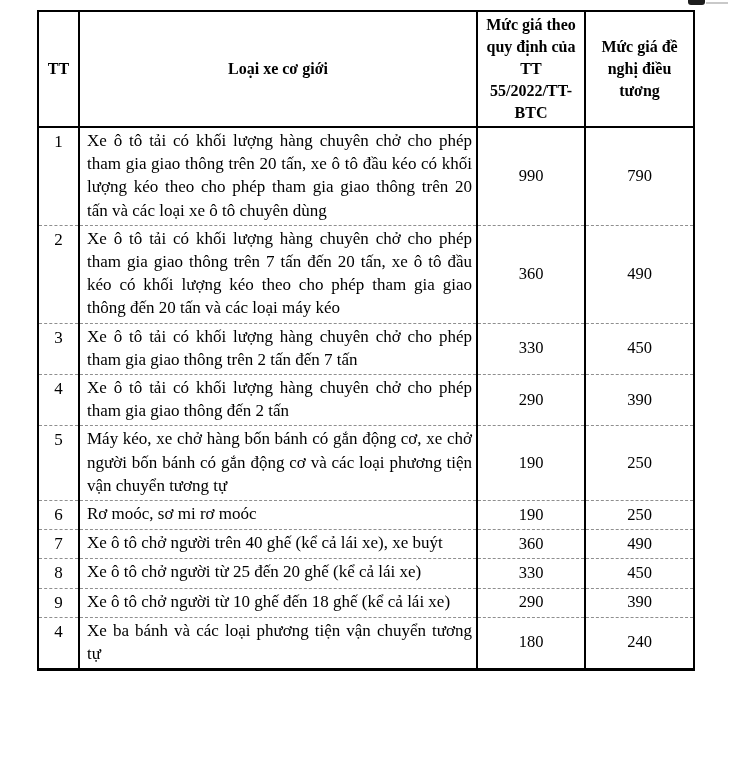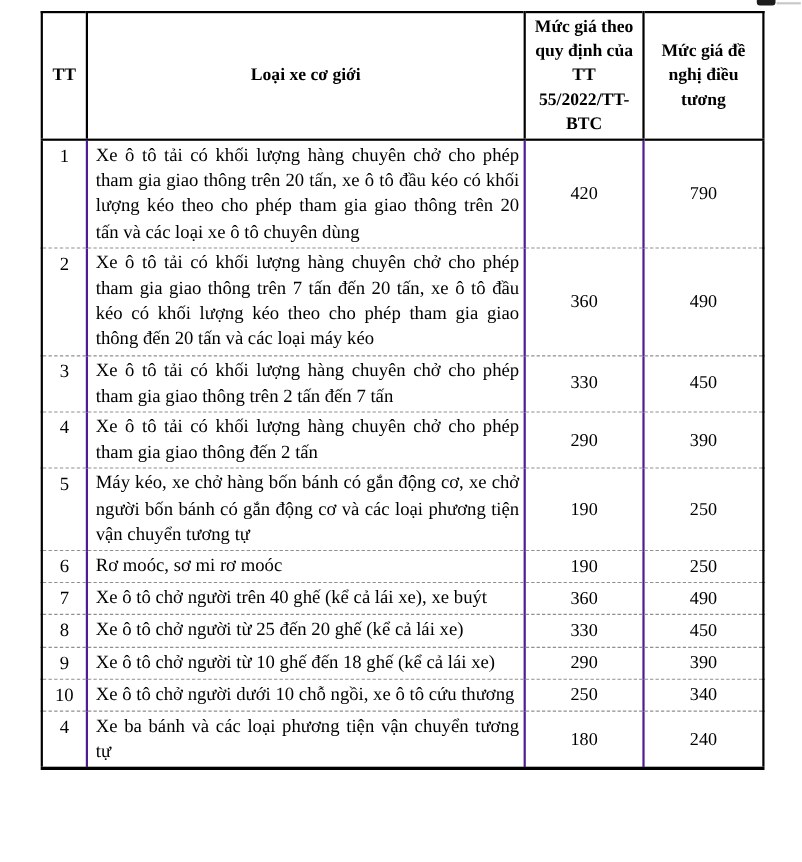--- a/index.html
+++ b/index.html
@@ -51,21 +51,21 @@
     font-size: 16px;
     line-height: 22px;
     text-align: center;
     vertical-align: middle;
     height: 107px;
     padding: 2px 3px;
   }
   th:first-child { border-left: none; }
 
   tbody td {
-    border-left: 2px solid #4c1d95;
+    border-left: 2px solid #000000;
     font-size: 17px;
     line-height: 23.2px;
     padding: 1px 3px 3px 3px;
     vertical-align: top;
   }
   tbody td:first-child { border-left: none; }
   tbody tr + tr td { border-top: 1px dashed #8f8f8f; }
 
   td.td-tt {
     text-align: center;
@@ -102,21 +102,21 @@
         <th>TT</th>
         <th>Loại  xe cơ giới</th>
         <th>Mức giá theo quy định của TT 55/2022/TT-BTC</th>
         <th>Mức giá đề nghị điều tương</th>
       </tr>
     </thead>
     <tbody>
         <tr>
           <td class="td-tt">1</td>
           <td class="td-type">Xe ô tô tải có khối lượng hàng chuyên chở cho phép tham gia giao thông trên 20 tấn, xe ô tô đầu kéo có khối lượng kéo theo cho phép tham gia giao thông trên 20 tấn và các loại xe ô tô chuyên dùng</td>
-          <td class="td-num">420</td>
+          <td class="td-num">990</td>
           <td class="td-num">790</td>
         </tr>
         <tr>
           <td class="td-tt">2</td>
           <td class="td-type">Xe ô tô tải có khối lượng hàng chuyên chở cho phép tham gia giao thông trên 7 tấn đến 20 tấn, xe ô tô đầu kéo có khối lượng kéo theo cho phép tham gia giao thông đến 20 tấn và các loại máy kéo</td>
           <td class="td-num">360</td>
           <td class="td-num">490</td>
         </tr>
         <tr>
           <td class="td-tt">3</td>
@@ -154,26 +154,20 @@
           <td class="td-num">330</td>
           <td class="td-num">450</td>
         </tr>
         <tr>
           <td class="td-tt">9</td>
           <td class="td-type">Xe ô tô chở người từ 10 ghế đến 18 ghế (kể cả lái xe)</td>
           <td class="td-num">290</td>
           <td class="td-num">390</td>
         </tr>
         <tr>
-          <td class="td-tt">10</td>
-          <td class="td-type">Xe ô tô chở người dưới 10 chỗ ngồi, xe ô tô cứu thương</td>
-          <td class="td-num">250</td>
-          <td class="td-num">340</td>
-        </tr>
-        <tr>
           <td class="td-tt">4</td>
           <td class="td-type">Xe ba bánh và các loại phương tiện vận chuyển tương tự</td>
           <td class="td-num">180</td>
           <td class="td-num">240</td>
         </tr>
       </tbody>
   </table>
 </div>
 
 </body></html>

